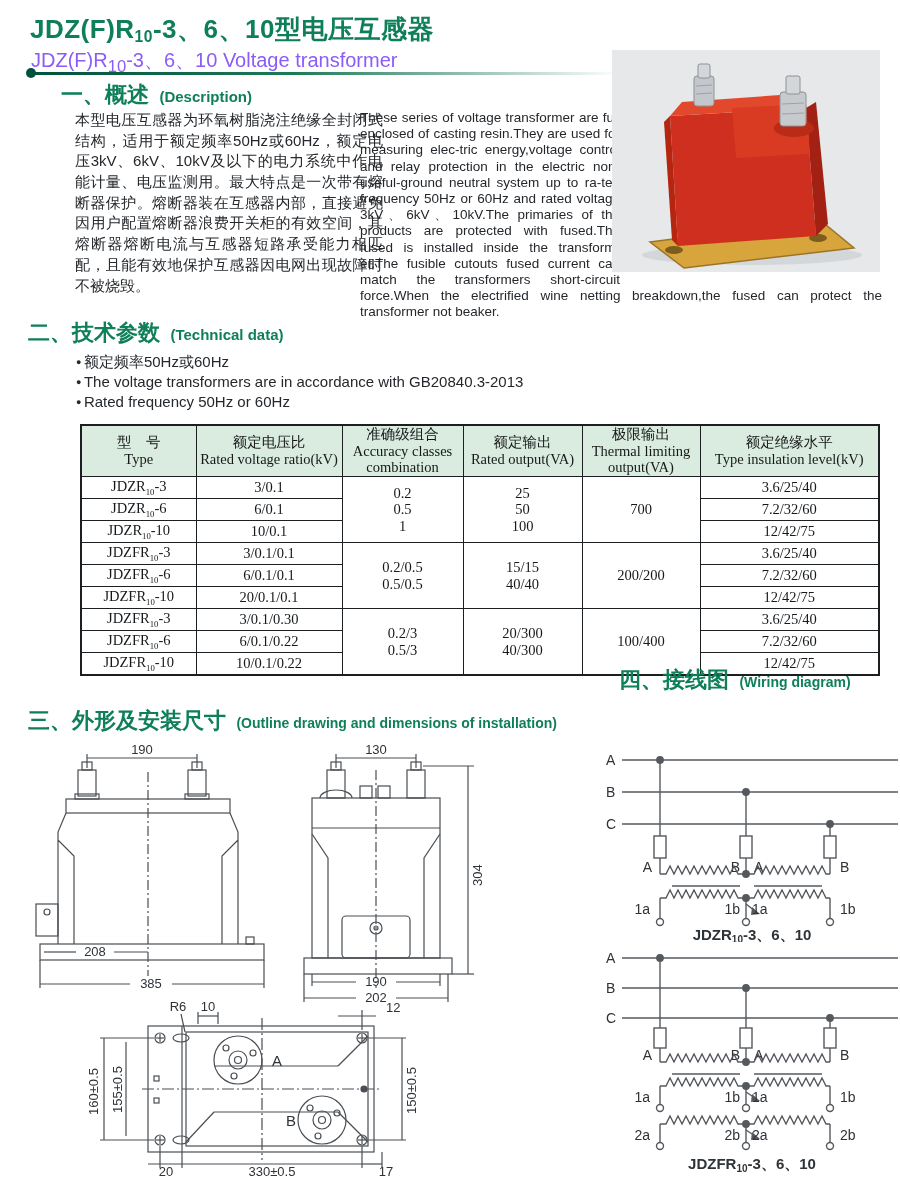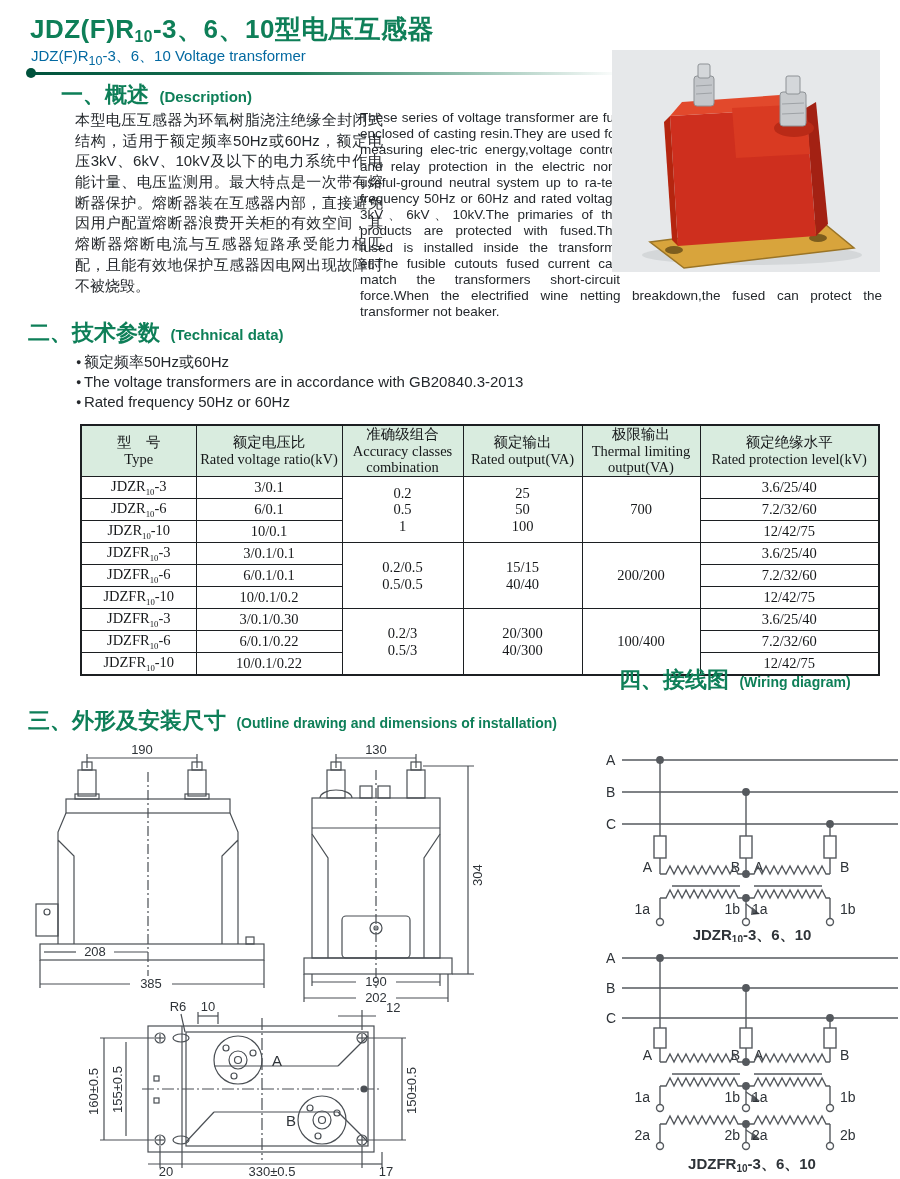--- a/index.html
+++ b/index.html
@@ -4,21 +4,21 @@
 <style>
   html,body{margin:0;padding:0;}
   body{
     width:900px;height:1179px;position:relative;background:#ffffff;
     font-family:"Liberation Sans",sans-serif;color:#2e3338;overflow:hidden;
   }
   .abs{position:absolute;}
   
   .page-title{left:30px;top:12px;font-size:26px;font-weight:bold;color:#0e7f58;letter-spacing:.5px;}
   .page-title sub,.type-cell sub,.cap sub{font-size:60%;vertical-align:-4px;font-weight:inherit;}
-  .page-subtitle{left:31px;top:47px;font-size:15px;color:#0369a1;}
+  .page-subtitle{left:31px;top:47px;font-size:20px;color:#8b5cf6;}
   .divider{left:30px;top:72px;width:590px;height:3px;
     background:linear-gradient(to right,#00523c,#1d7a57 45%,rgba(29,122,87,0));}
   .divider-dot{left:26px;top:68px;width:10px;height:10px;border-radius:50%;background:#00523c;}
   
   .sec-head{font-weight:bold;color:#0e7f58;white-space:nowrap;}
   .sec-head .cn{font-size:22px;font-weight:bold;}
   .sec-head .en{font-size:15px;font-weight:bold;margin-left:6px;}
   
   .para-cn{left:56px;top:110px;width:308px;font-size:15px;line-height:1.38;
     text-align:justify;color:#24282c;margin-left:19px;}
@@ -130,21 +130,21 @@
     <td class="th">
           <div>额定输出</div>
           <div class="en">Rated output(VA)</div>
         </td>
     <td class="th">
           <div>极限输出</div>
           <div class="en">Thermal limiting output(VA)</div>
         </td>
     <td class="th">
           <div>额定绝缘水平</div>
-          <div class="en">Rated protection level(kV)</div>
+          <div class="en">Type insulation level(kV)</div>
         </td>
   </tr>
 
   <tr>
     <td class="type-cell"><span>JDZR</span><sub>10</sub><span>-3</span></td>
     <td>3/0.1</td>
     <td rowspan="3">
           <div>0.2</div>
           <div>0.5</div>
           <div>1</div>
@@ -182,21 +182,21 @@
     <td rowspan="3">200/200</td>
     <td>3.6/25/40</td>
   </tr>
   <tr>
     <td class="type-cell"><span>JDZFR</span><sub>10</sub><span>-6</span></td>
     <td>6/0.1/0.1</td>
     <td>7.2/32/60</td>
   </tr>
   <tr>
     <td class="type-cell"><span>JDZFR</span><sub>10</sub><span>-10</span></td>
-    <td>10/0.1/0.2</td>
+    <td>20/0.1/0.1</td>
     <td>12/42/75</td>
   </tr>
 
   <tr>
     <td class="type-cell"><span>JDZFR</span><sub>10</sub><span>-3</span></td>
     <td>3/0.1/0.30</td>
     <td rowspan="3">
           <div>0.2/3</div>
           <div>0.5/3</div>
         </td>

